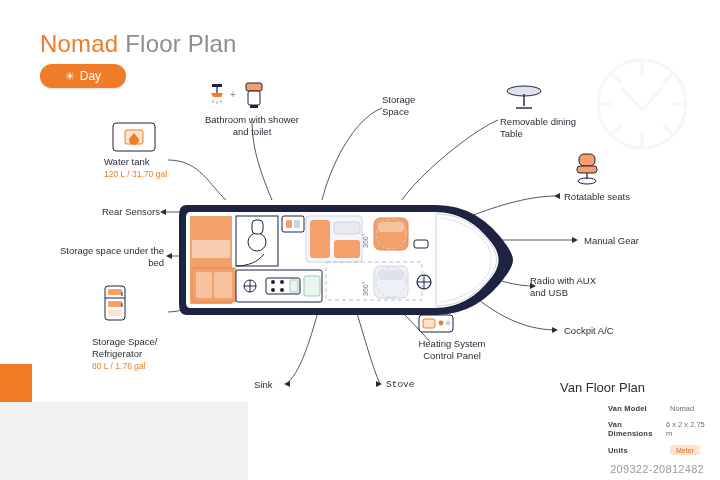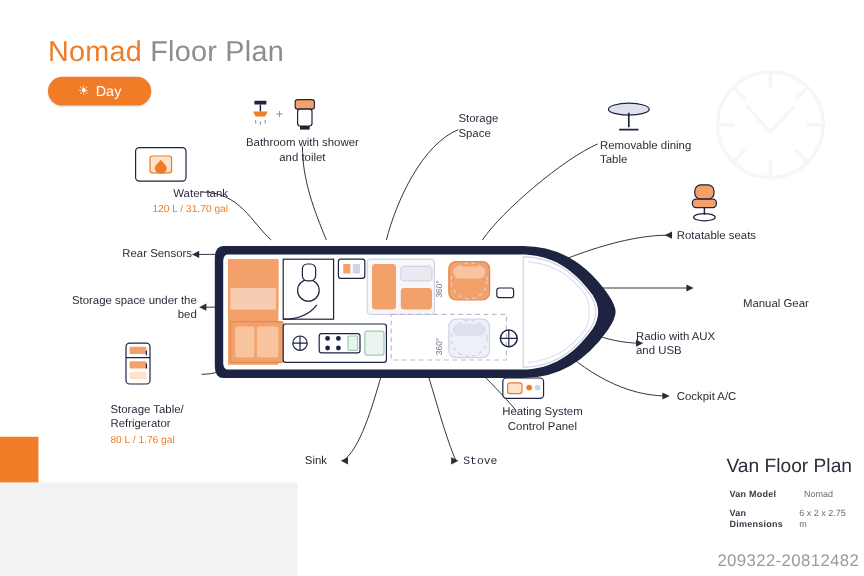--- a/index.html
+++ b/index.html
@@ -126,24 +126,23 @@
   }
   
   .spec {
     position: absolute;
     left: 560px;
     top: 380px;
     width: 150px;
   }
   .spec h3 {
     margin: 0 0 9px 0;
-    font-size: 16px;
+    font-size: 13px;
     font-weight: normal;
     color: #2b2b3a;
-    text-align: right;
   }
   .spec-row {
     display: flex;
     align-items: center;
     font-size: 7.5px;
     color: #55555f;
     margin-bottom: 7px;
   }
   .spec-key {
     width: 62px;
@@ -156,23 +155,23 @@
   .chip {
     background: #fde3cd;
     color: #d8702a;
     font-size: 7px;
     padding: 1.5px 6px;
     border-radius: 3px;
   }
   
   .wm {
     position: absolute;
-    right: 4px;
+    right: 16px;
     bottom: 5px;
-    font-size: 14px;
+    font-size: 11px;
     color: #9a9aa2;
     letter-spacing: 0.3px;
   }
 </style>
 </head>
 <body>
 
 <div id="page">
 
   <svg class="bg-gear" viewBox="0 0 120 120">
@@ -370,47 +369,47 @@
   </div>
 
   <div class="label" style="left:500px; top:116px; width:86px;">
     <span>Removable dining Table</span>
   </div>
 
   <div class="label" style="left:564px; top:191px; width:96px;">
     <span>Rotatable seats</span>
   </div>
 
-  <div class="label" style="left:584px; top:248px; width:90px;text-align:right;">
+  <div class="label" style="left:584px; top:235px; width:90px;">
     <span>Manual Gear</span>
   </div>
 
   <div class="label" style="left:530px; top:275px; width:80px;">
     <span>Radio with AUX and USB</span>
   </div>
 
   <div class="label" style="left:564px; top:325px; width:90px;">
     <span>Cockpit A/C</span>
   </div>
 
-  <div class="label" style="left:104px; top:156px; width:86px;text-align:right;">
+  <div class="label" style="left:104px; top:156px; width:86px;">
     <span>Water tank</span>
     <span class="sub">120 L / 31.70 gal</span>
   </div>
 
   <div class="label r" style="left:66px; top:206px; width:94px;">
     <span>Rear Sensors</span>
   </div>
 
   <div class="label r" style="left:46px; top:245px; width:118px;">
     <span>Storage space under the bed</span>
   </div>
 
   <div class="label" style="left:92px; top:336px; width:88px;">
-    <span>Storage Table/ Refrigerator</span>
+    <span>Storage Space/ Refrigerator</span>
     <span class="sub">80 L / 1.76 gal</span>
   </div>
 
   <div class="label" style="left:254px; top:379px; width:30px;">
     <span>Sink</span>
   </div>
 
   <div class="label" style="left:386px; top:379px; width:36px;font-family:Liberation Mono, monospace;">
     <span>Stove</span>
   </div>
@@ -423,16 +422,20 @@
   <div class="spec">
     <h3>Van Floor Plan</h3>
     <div class="spec-row">
       <span class="spec-key">Van Model</span>
       <span class="spec-val">Nomad</span>
     </div>
     <div class="spec-row">
       <span class="spec-key">Van Dimensions</span>
       <span class="spec-val">6 x 2 x 2.75 m</span>
     </div>
+    <div class="spec-row">
+      <span class="spec-key">Units</span>
+      <span class="chip">Meter</span>
+    </div>
   </div>
 
   <div class="wm">209322-20812482</div>
 </div>
 
 </body></html>

